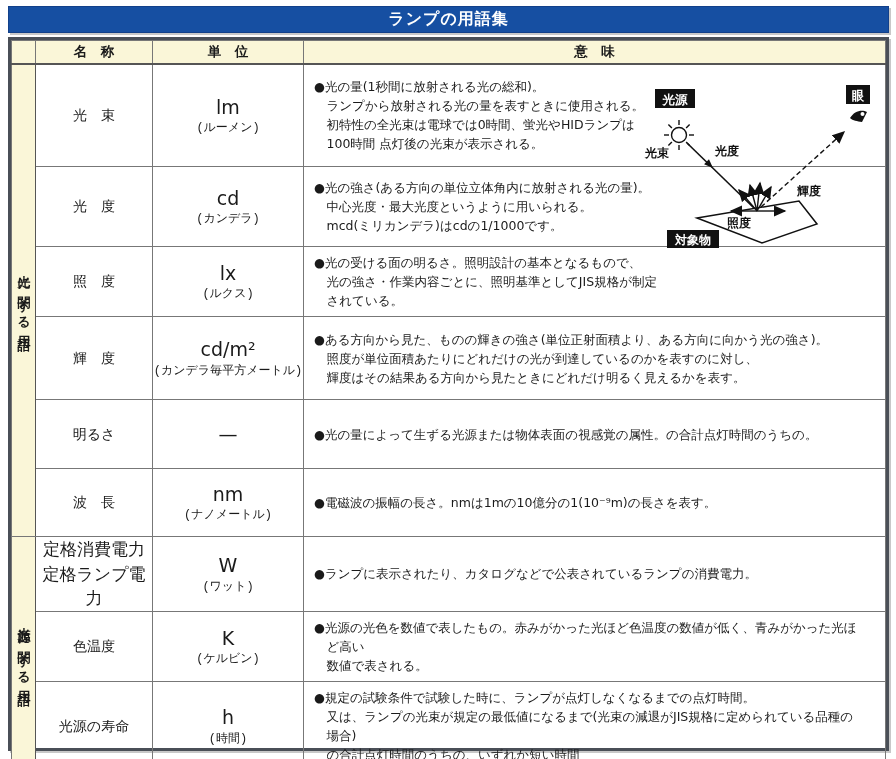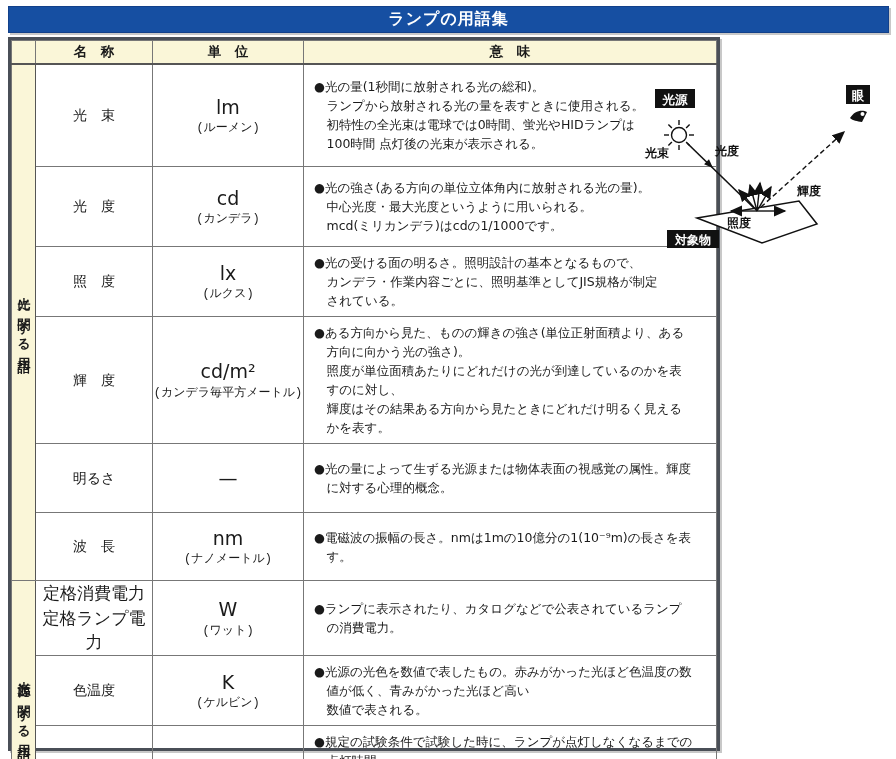--- a/index.html
+++ b/index.html
@@ -9,21 +9,21 @@
     color:#1a1a1a;
   }
   .title-bar{
     position:absolute;left:8px;top:6px;width:881px;height:27px;
     background:#164fa2;border:1px solid #12408a;box-sizing:border-box;
     box-shadow:2px 2px 0 #c8c8c8;
     display:flex;align-items:center;justify-content:center;
   }
   .title-bar span{color:#ffffff;font-weight:bold;font-size:16px;letter-spacing:1px;}
   .table-wrap{
-    position:absolute;left:8px;top:37px;width:712px;height:714px;
+    position:absolute;left:8px;top:37px;width:881px;height:714px;
     border:3px solid #4a4f57;box-sizing:border-box;background:#ffffff;
     box-shadow:2px 2px 0 #c8c8c8;
   }
   table{width:100%;height:100%;border-collapse:collapse;table-layout:fixed;}
   col.c-side{width:24px;}
   col.c-name{width:117px;}
   col.c-unit{width:151px;}
   th,td{border:1px solid #777;padding:0;box-sizing:border-box;}
   tr.head th{
     background:#faf6d8;font-size:13.5px;font-weight:bold;height:23px;
@@ -103,40 +103,40 @@
 中心光度・最大光度というように用いられる。
 mcd(ミリカンデラ)はcdの1/1000です。</span></td>
     </tr>
     <tr style="height:64px">
       <td class="name">照　度</td>
       <td class="unit">
         <div class="sym">lx</div>
         <div class="reading">(ルクス)</div>
       </td>
       <td class="meaning"><span class="hang">●光の受ける面の明るさ。照明設計の基本となるもので、
-カンデラ・作業内容ごとに、照明基準としてJIS規格が制定
+光の強さ・作業内容ごとに、照明基準としてJIS規格が制定
 されている。</span></td>
     </tr>
     <tr style="height:83px">
       <td class="name">輝　度</td>
       <td class="unit">
         <div class="sym">cd/m²</div>
         <div class="reading">(カンデラ毎平方メートル)</div>
       </td>
       <td class="meaning"><span class="hang">●ある方向から見た、ものの輝きの強さ(単位正射面積より、ある方向に向かう光の強さ)。
 照度が単位面積あたりにどれだけの光が到達しているのかを表すのに対し、
 輝度はその結果ある方向から見たときにどれだけ明るく見えるかを表す。</span></td>
     </tr>
     <tr style="height:69px">
       <td class="name">明るさ</td>
       <td class="unit">
         <div class="sym">—</div>
         <div class="reading"></div>
       </td>
-      <td class="meaning"><span class="hang">●光の量によって生ずる光源または物体表面の視感覚の属性。輝度に対する心理的概念。</span></td>
+      <td class="meaning"><span class="hang">●光の量によって生ずる光源または物体表面の視感覚の属性。の合計点灯時間のうちの。</span></td>
     </tr>
     <tr style="height:68px">
       <td class="name">波　長</td>
       <td class="unit">
         <div class="sym">nm</div>
         <div class="reading">(ナノメートル)</div>
       </td>
       <td class="meaning"><span class="hang">●電磁波の振幅の長さ。nmは1mの10億分の1(10⁻⁹m)の長さを表す。</span></td>
     </tr>
 

